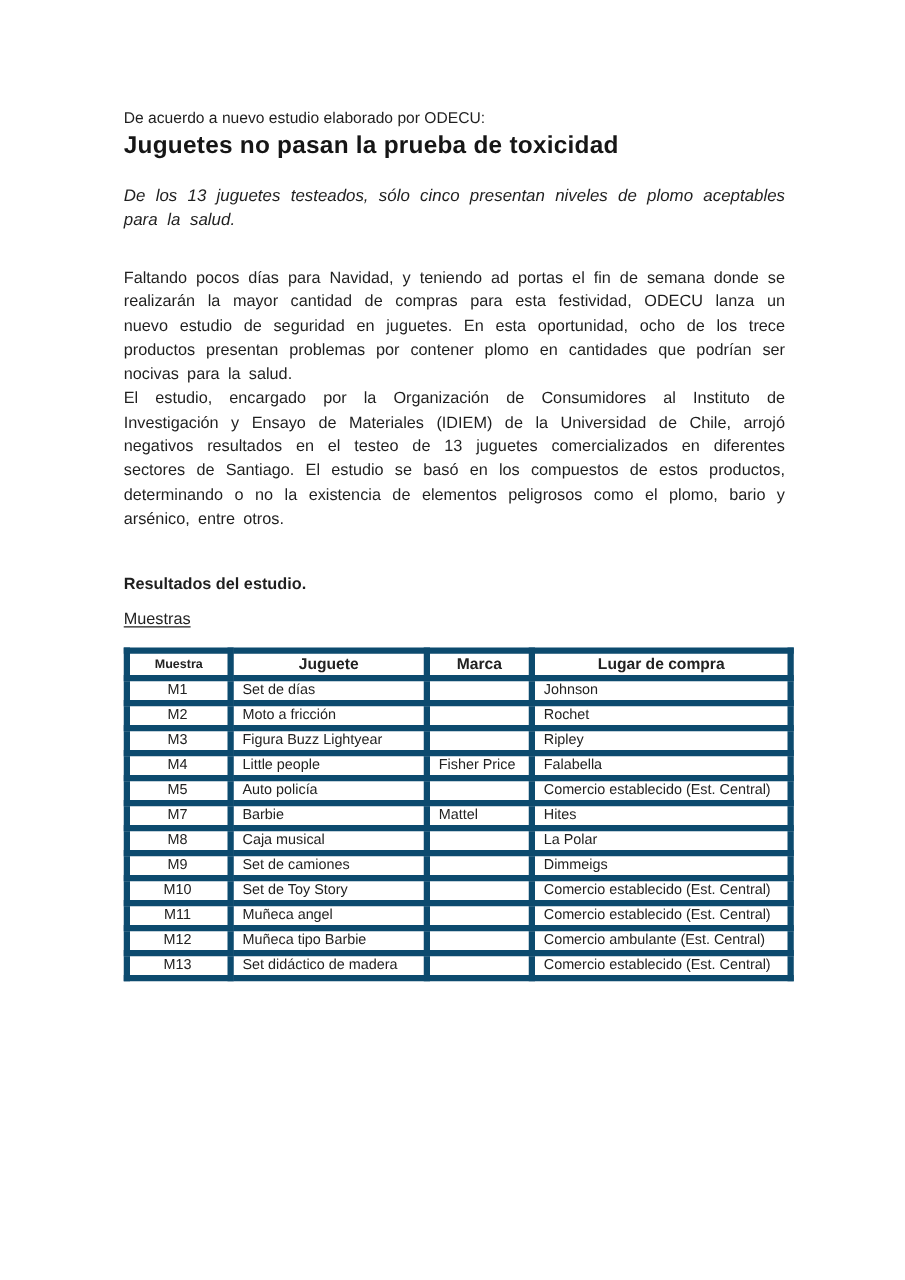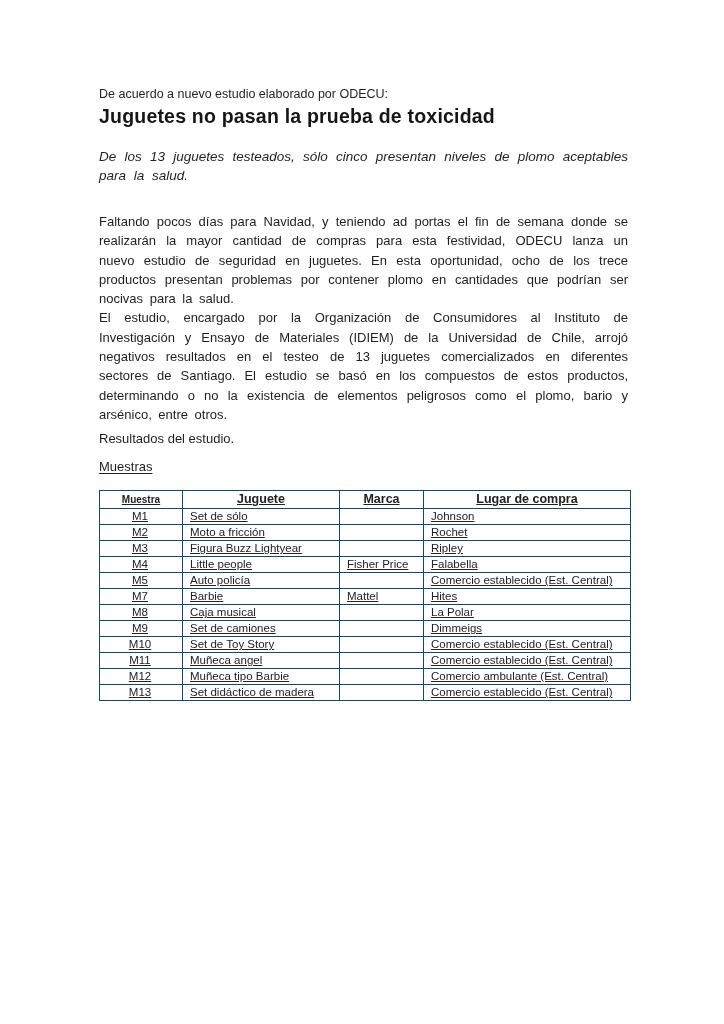--- a/index.html
+++ b/index.html
@@ -39,48 +39,47 @@
   }
   .body-par {
     font-size: 13px; line-height: 19.3px;
     text-align: justify;
     word-spacing: 3px;
   }
   .p1 { margin-top: 27px; }
   .p2 { margin-top: 0; }
   .p3 { margin-top: 9px; }
   .section-heading {
-    margin-top: 7px;
+    margin-top: 35px;
     font-size: 13px; line-height: 16px;
-    font-weight: normal;
+    font-weight: bold;
   }
   .p4 { margin-top: 15px; }
   .table-label {
     margin-top: 11px;
     font-size: 13px; line-height: 17px;
     text-decoration: underline;
     text-underline-offset: 2px;
   }
   table.samples {
     margin-top: 15px;
     width: 531px;
     border-collapse: collapse;
     table-layout: fixed;
   }
   table.samples th, table.samples td {
-    border: 1px solid #0c4a6e;
+    border: 5px solid #0c4a6e;
     font-size: 11.5px;
     line-height: 13px;
     padding: 1px 4px 1px 7px;
     height: 15px;
     overflow: hidden;
     white-space: nowrap;
     vertical-align: middle;
     color: #222222;
-    text-decoration: underline;
   }
   table.samples th {
     font-weight: bold;
     text-align: center;
     font-size: 12.5px;
     padding: 2px 2px;
   }
   table.samples th.small-head { font-size: 10px; }
   table.samples td.center { text-align: center; padding-left: 2px; }
 </style>
@@ -115,21 +114,21 @@
         <tr>
           <th class="small-head">Muestra</th>
           <th>Juguete</th>
           <th>Marca</th>
           <th>Lugar de compra</th>
         </tr>
       </thead>
       <tbody>
           <tr>
             <td class="center">M1</td>
-            <td>Set de sólo</td>
+            <td>Set de días</td>
             <td></td>
             <td>Johnson</td>
           </tr>
           <tr>
             <td class="center">M2</td>
             <td>Moto a fricción</td>
             <td></td>
             <td>Rochet</td>
           </tr>
           <tr>

